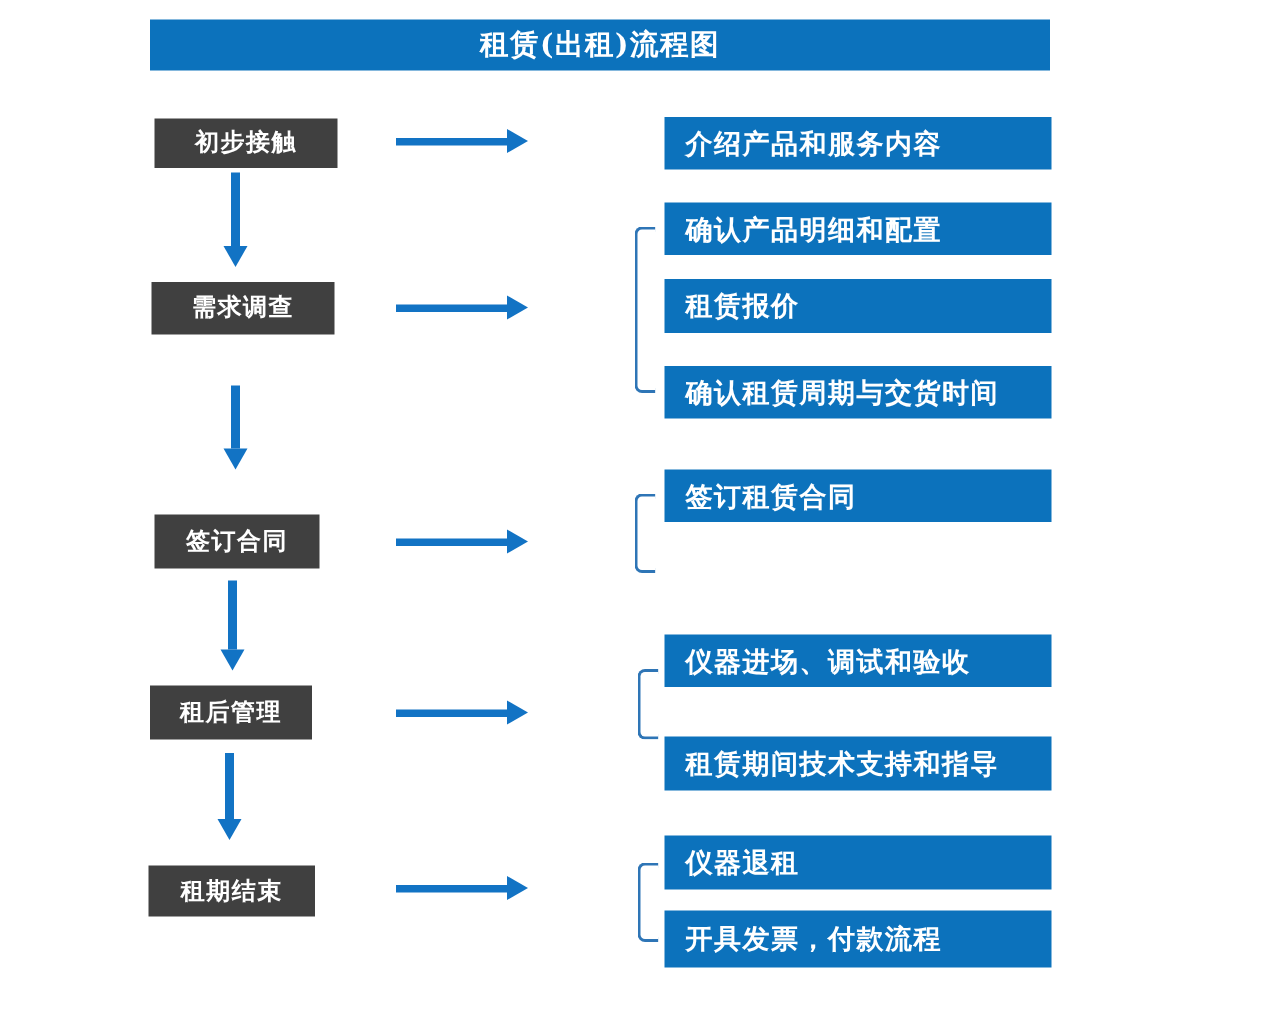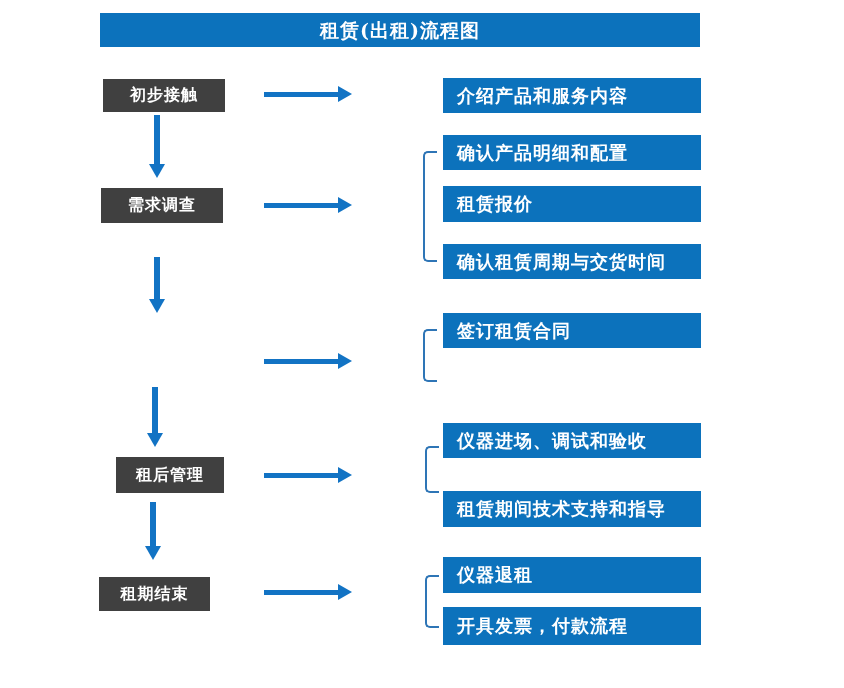--- a/index.html
+++ b/index.html
@@ -55,21 +55,22 @@
 </style>
 </head>
 <body>
 
 <div class="canvas">
 
   <div class="title-bar">租赁(出租)流程图</div>
 
   <div class="step-box" style="left:103px; top:79px;  width:122px; height:33px;">初步接触</div>
   <div class="step-box" style="left:101px; top:188px; width:122px; height:35px;">需求调查</div>
-  <div class="step-box" style="left:100px; top:457px; width:108px; height:36px;margin-left:16px;">租后管理</div>
+  <div class="step-box" style="left:103px; top:343px; width:110px; height:36px;">签订合同</div>
+  <div class="step-box" style="left:100px; top:457px; width:108px; height:36px;">租后管理</div>
   <div class="step-box" style="left:99px;  top:577px; width:111px; height:34px;">租期结束</div>
 
   <div class="v-arrow" style="left:149px; top:115px; height:63px;">
     <div class="shaft"></div>
       <div class="head"></div>
   </div>
   <div class="v-arrow" style="left:149px; top:257px; height:56px;">
     <div class="shaft"></div>
       <div class="head"></div>
   </div>

